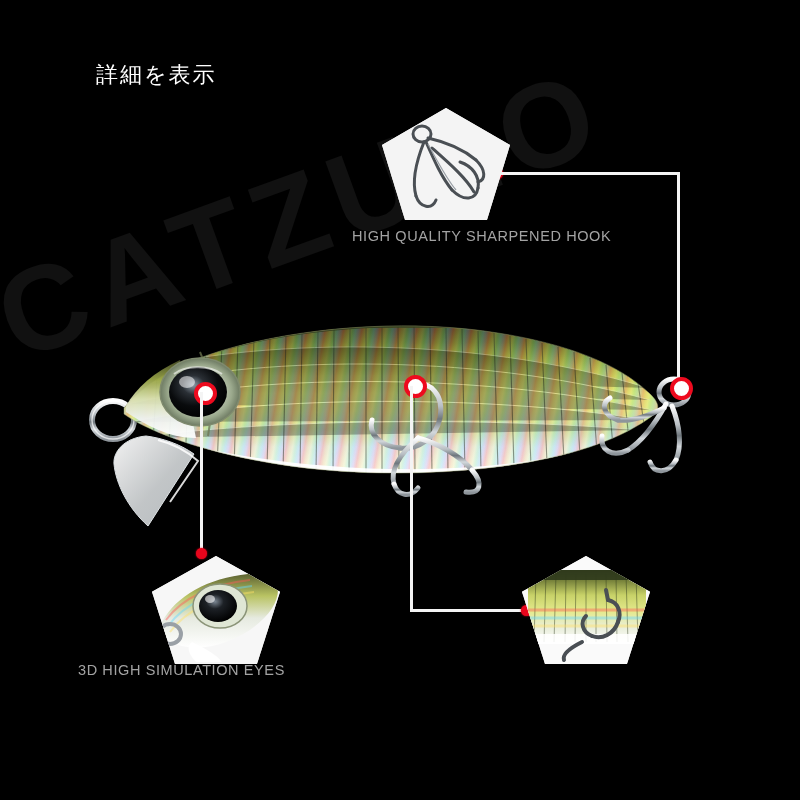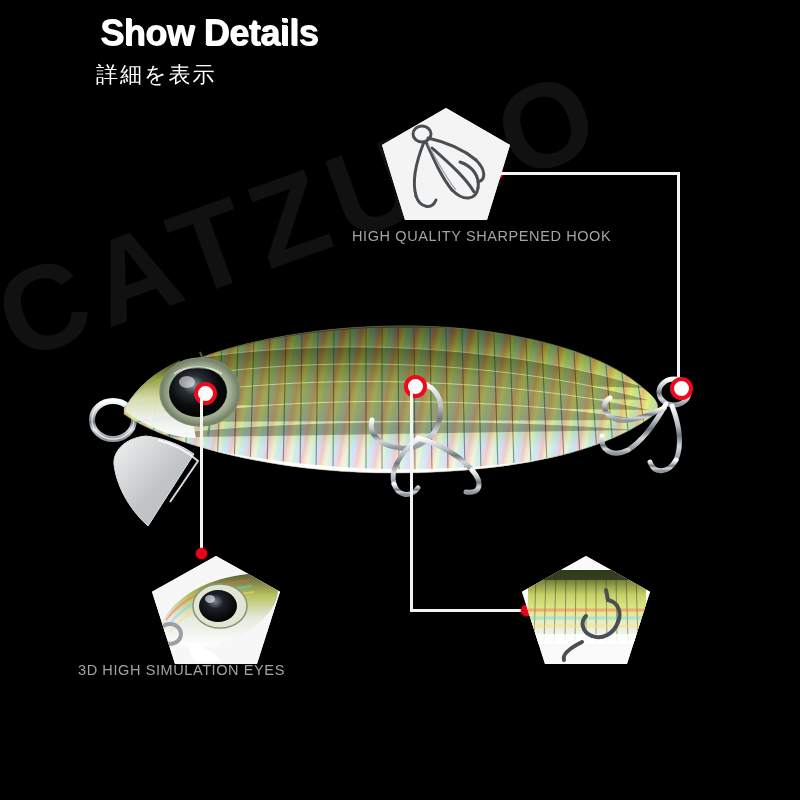--- a/index.html
+++ b/index.html
@@ -47,21 +47,20 @@
   
   .lure{position:absolute;left:88px;top:288px;width:620px;height:240px;}
 </style>
 </head>
 <body>
 
 <div class="stage">
 
   <div class="watermark">CATZULO</div>
 
-  <div class="title">Show Details</div>
   <div class="subtitle">詳細を表示</div>
 
   <div class="lure">
     <svg width="620" height="240" viewBox="0 0 620 240">
       <defs>
         <linearGradient id="bodyGrad" x1="0" y1="0" x2="0" y2="1">
           <stop offset="0%" stop-color="#3f4423"></stop>
           <stop offset="11%" stop-color="#5e6a2c"></stop>
           <stop offset="22%" stop-color="#8e9a3f"></stop>
           <stop offset="34%" stop-color="#c2cc62"></stop>

